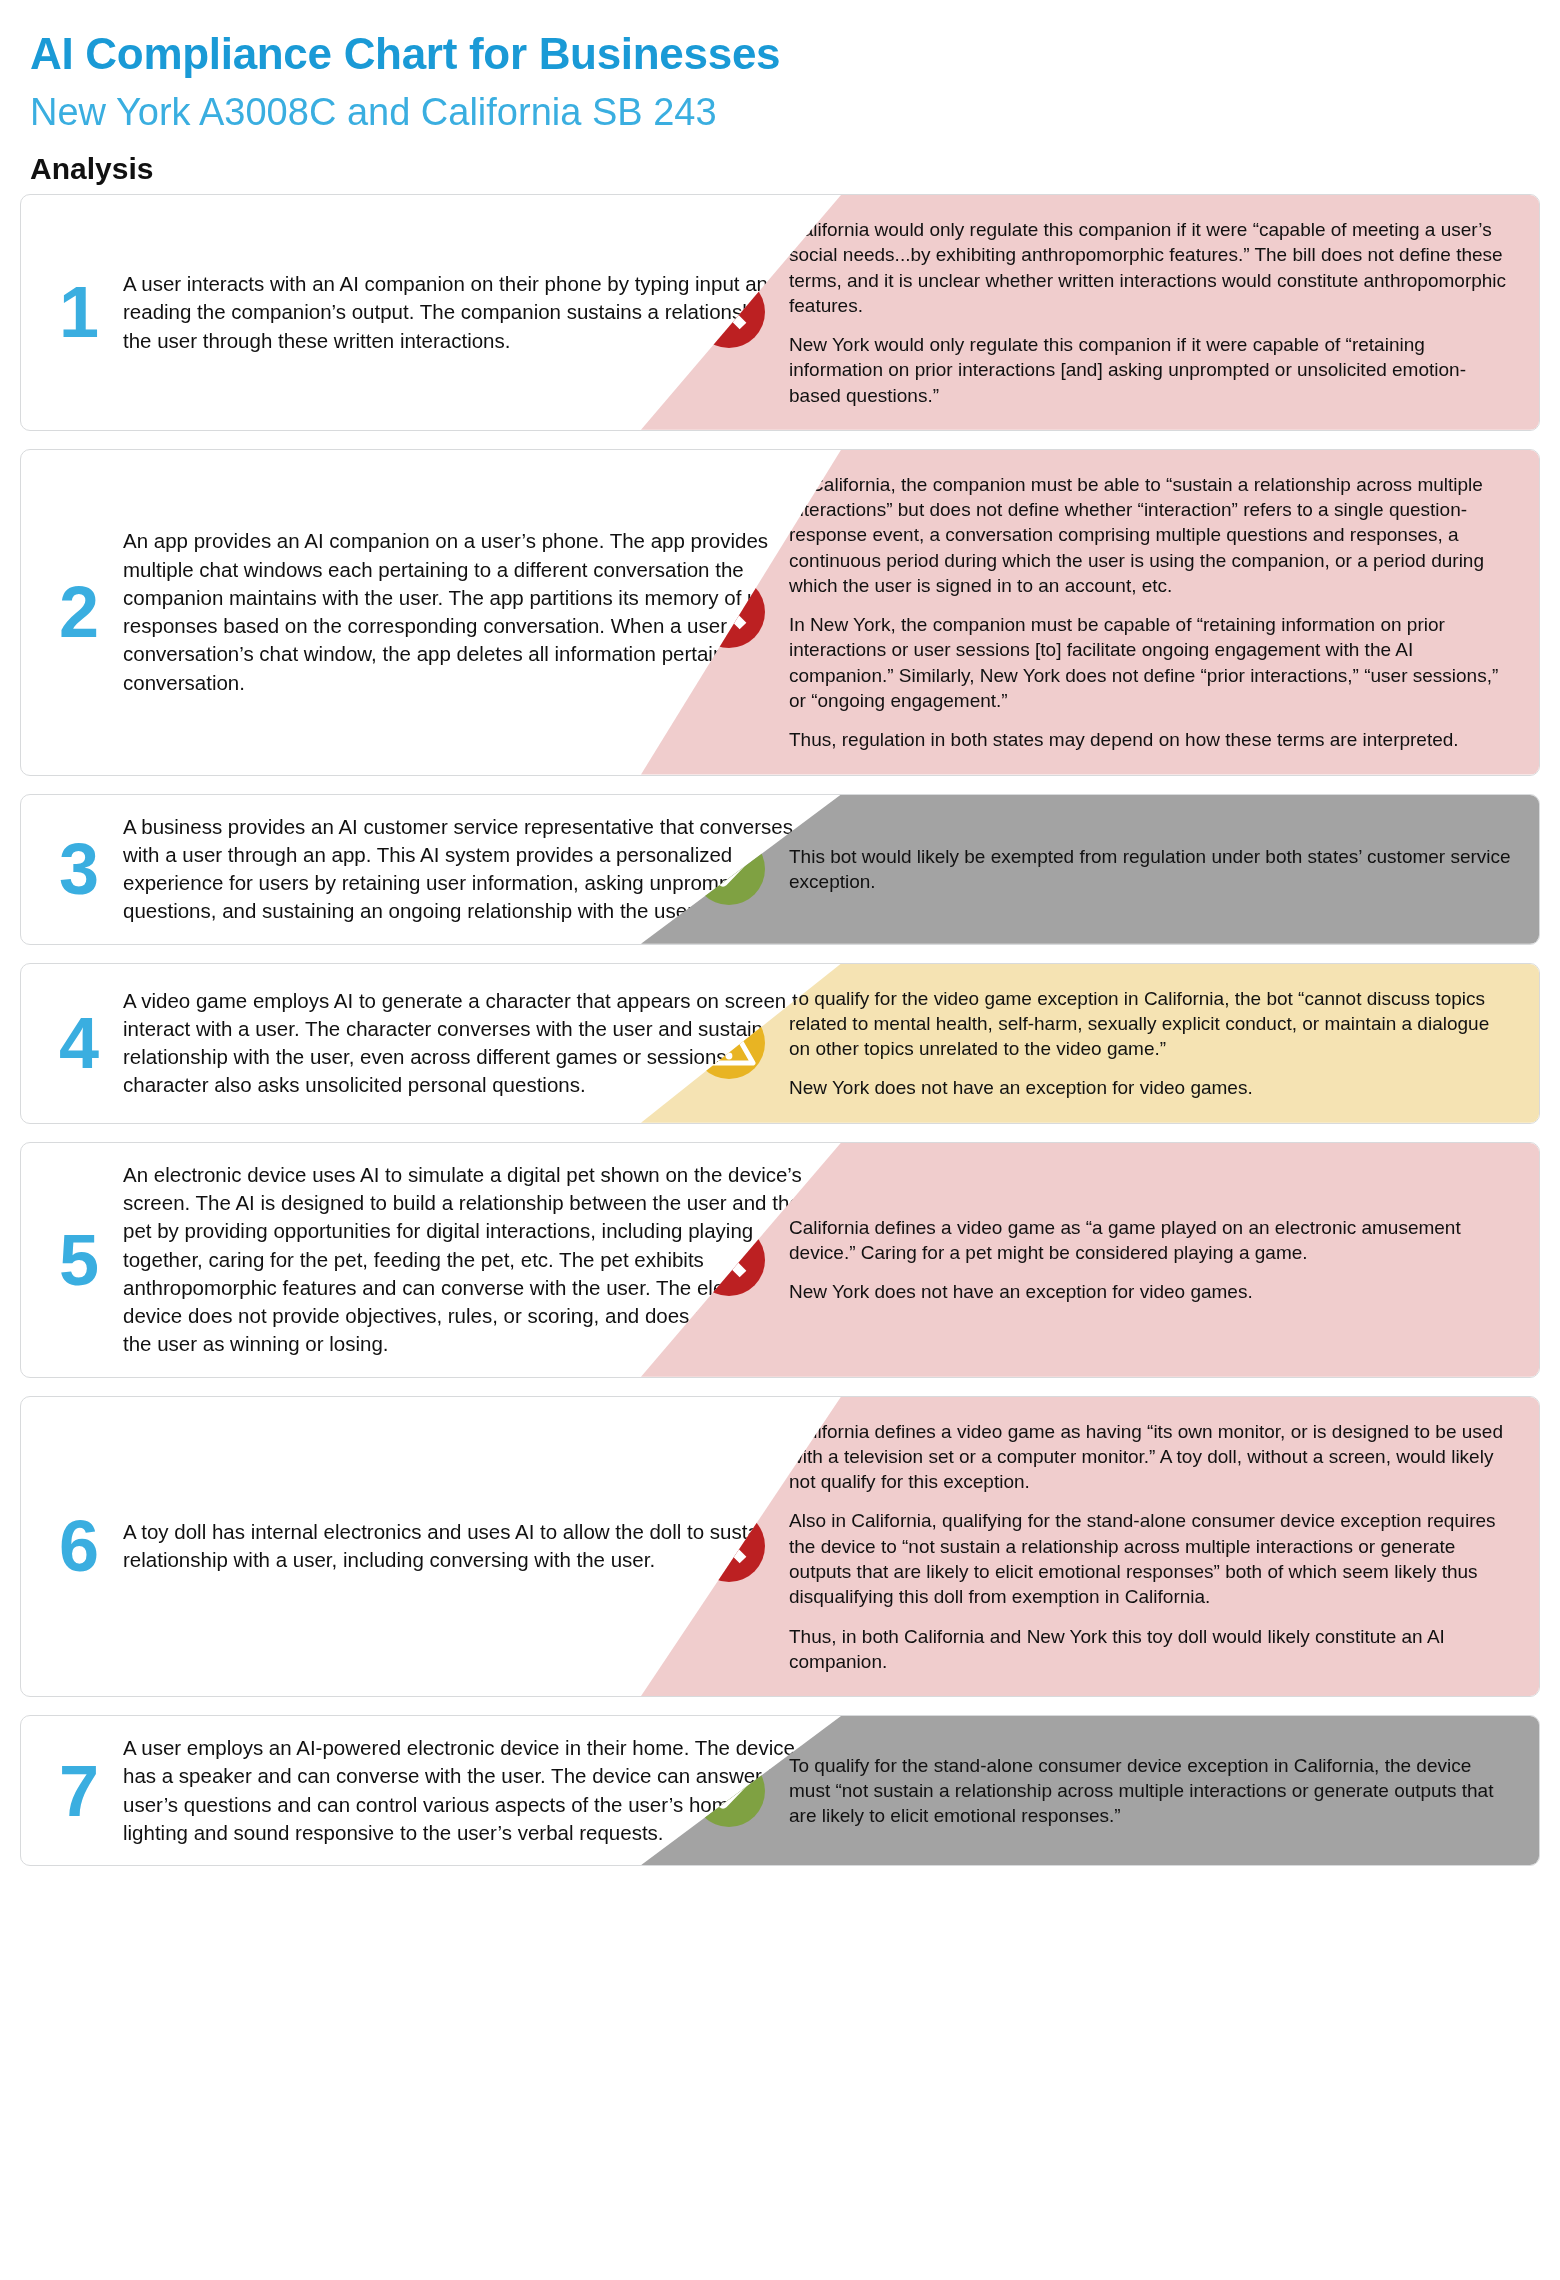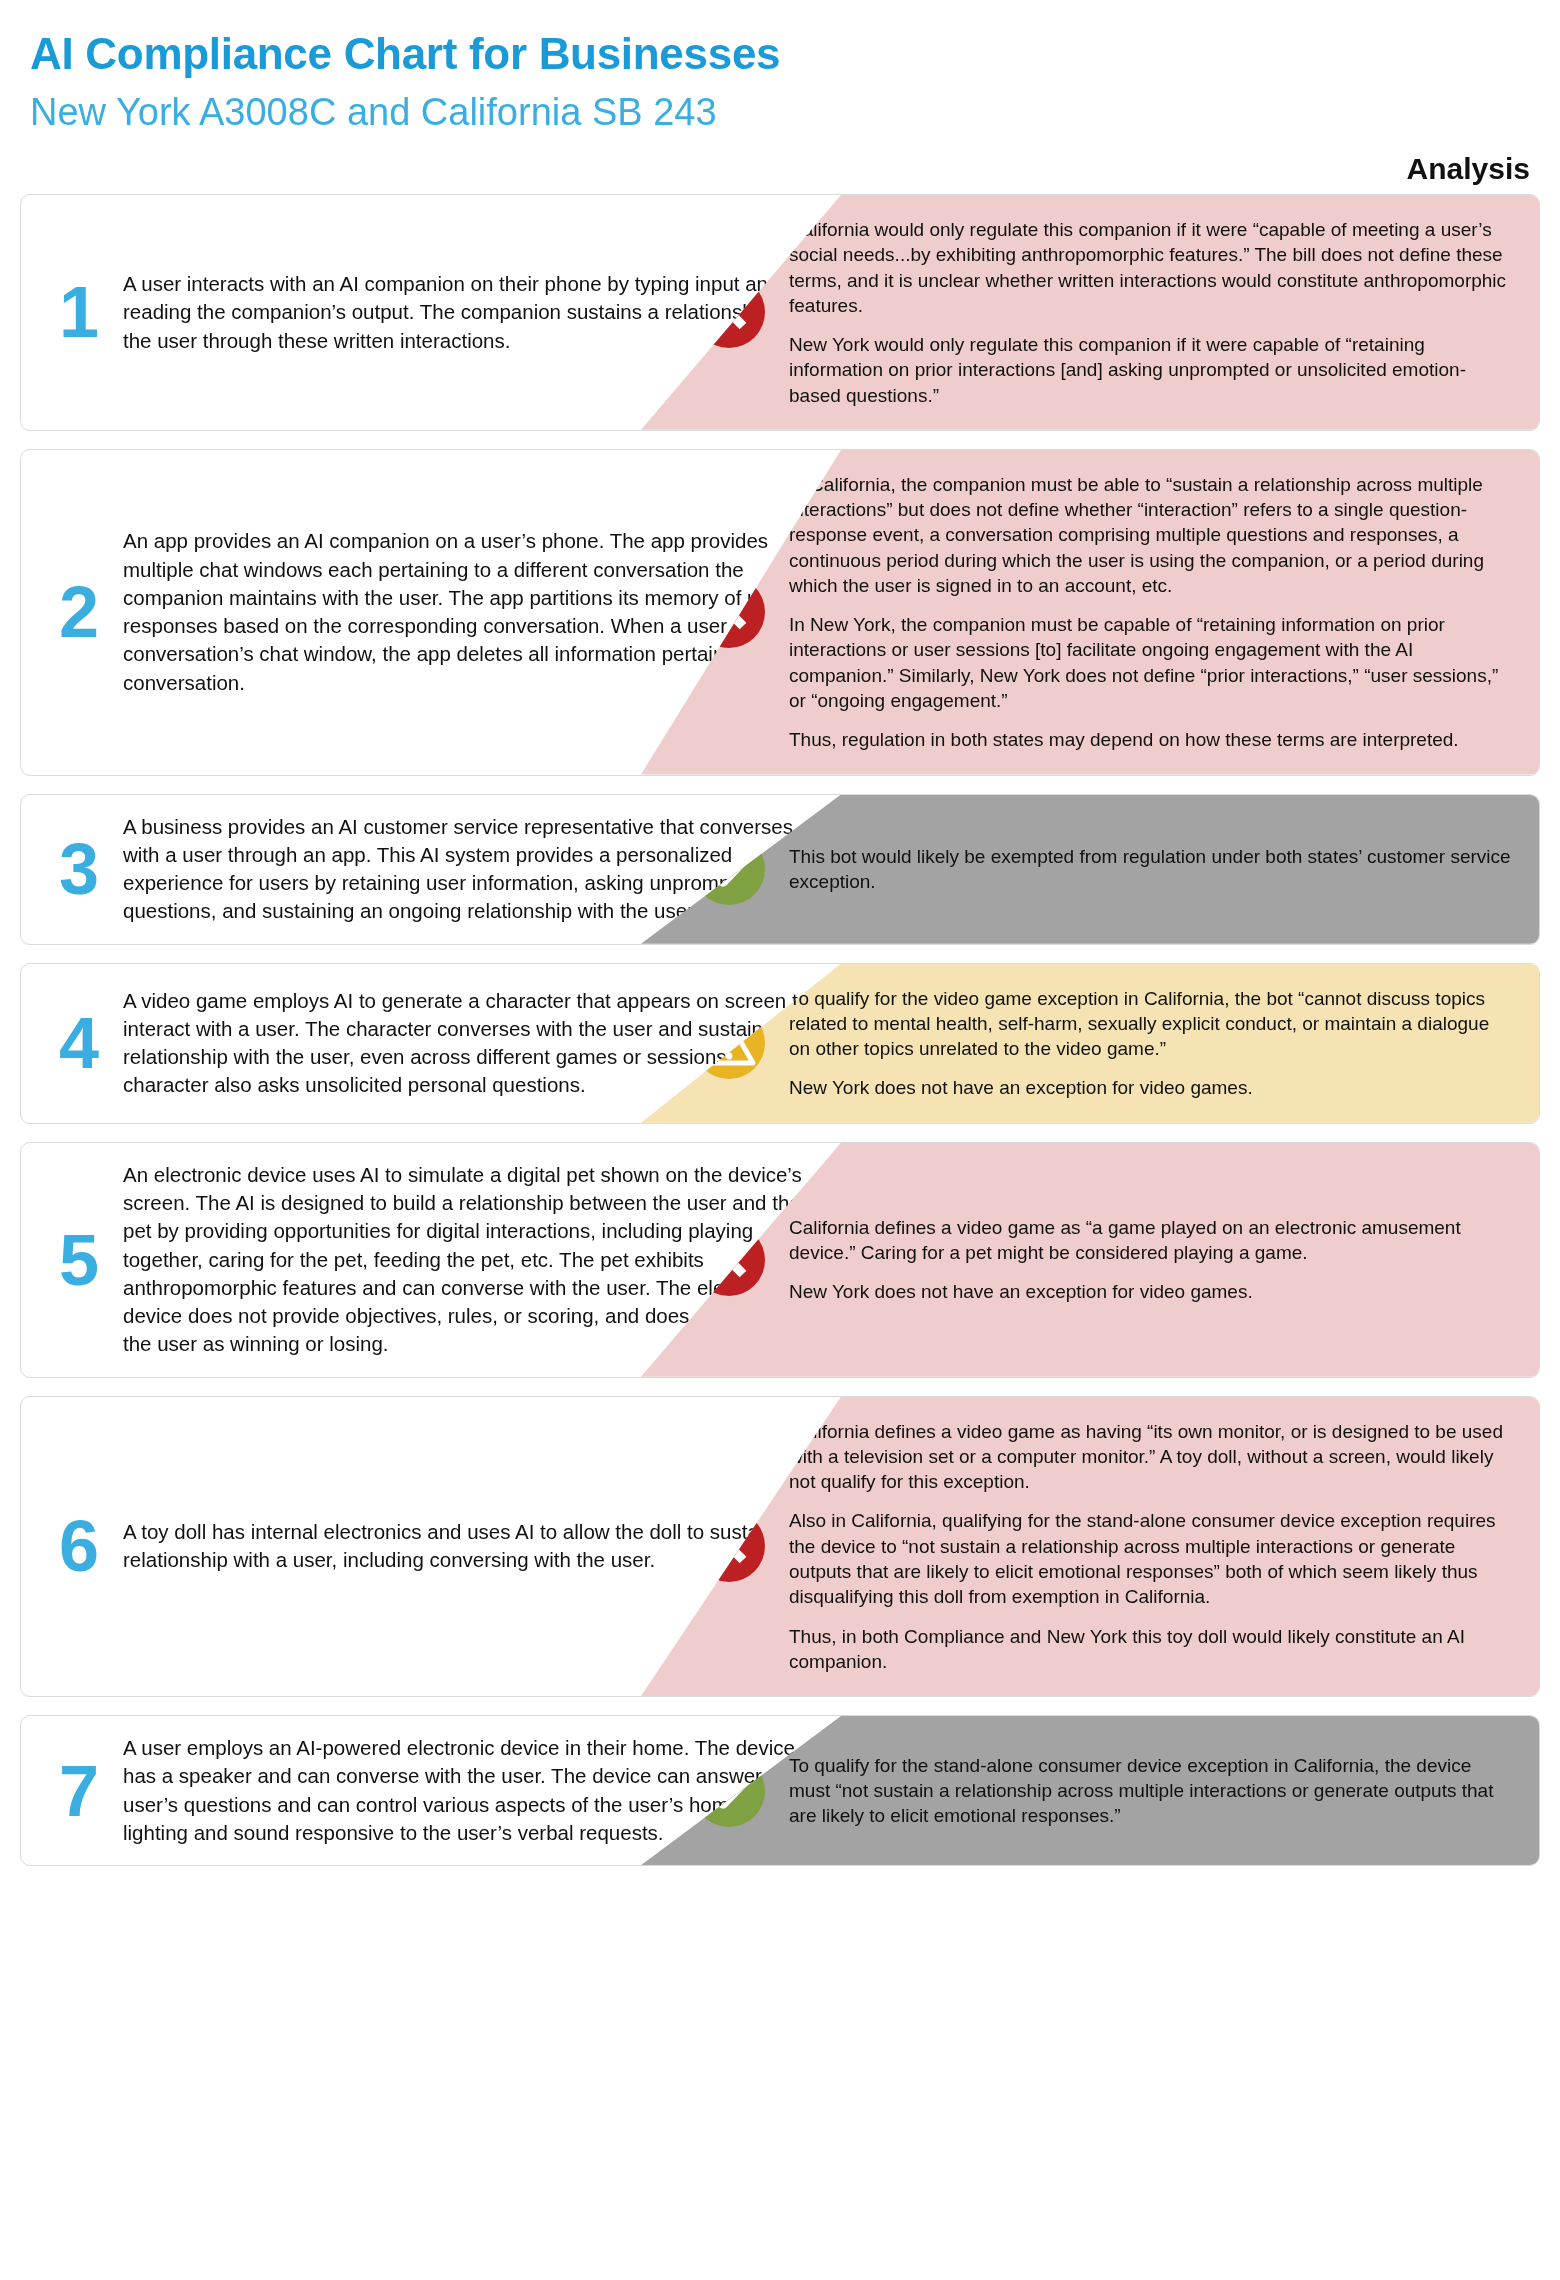--- a/index.html
+++ b/index.html
@@ -33,21 +33,21 @@
   .col-heads {
     display: flex;
     padding: 16px 30px 8px 30px;
   }
   .col-head {
     font-size: 30px;
     font-weight: bold;
     color: #111111;
   }
   .col-head.scenario { width: 820px; }
-  .col-head.analysis { flex: 1; text-align: right; }
+  .col-head.analysis { flex: 1; }
 
   
   .rows { padding: 0 20px; }
 
   .row {
     position: relative;
     border: 1px solid #d8dadc;
     border-radius: 10px;
     background: #ffffff;
     margin-bottom: 18px;
@@ -234,21 +234,21 @@
         <div class="analysis-cell neg">
           <div class="verdict-icon">
             <svg viewBox="0 0 76 76" xmlns="http://www.w3.org/2000/svg">
               <circle cx="38" cy="38" r="36" fill="#bc2022"></circle>
               <path d="M24 24 L52 52 M52 24 L24 52" fill="none" stroke="#ffffff" stroke-width="9.5" stroke-linecap="butt"></path>
             </svg>
           </div>
           <div class="analysis-text">
             <p>California defines a video game as having “its own monitor, or is designed to be used with a television set or a computer monitor.” A toy doll, without a screen, would likely not qualify for this exception.</p>
             <p>Also in California, qualifying for the stand-alone consumer device exception requires the device to “not sustain a relationship across multiple interactions or generate outputs that are likely to elicit emotional responses” both of which seem likely thus disqualifying this doll from exemption in California.</p>
-            <p>Thus, in both Compliance and New York this toy doll would likely constitute an AI companion.</p>
+            <p>Thus, in both California and New York this toy doll would likely constitute an AI companion.</p>
           </div>
         </div>
       </div>
       <div class="row">
         <div class="scenario-cell">
           <div class="row-number">7</div>
           <div class="scenario-text">A user employs an AI-powered electronic device in their home. The device has a speaker and can converse with the user. The device can answer the user’s questions and can control various aspects of the user’s home, such as lighting and sound responsive to the user’s verbal requests.</div>
         </div>
         <div class="analysis-cell pos">
           <div class="verdict-icon">

